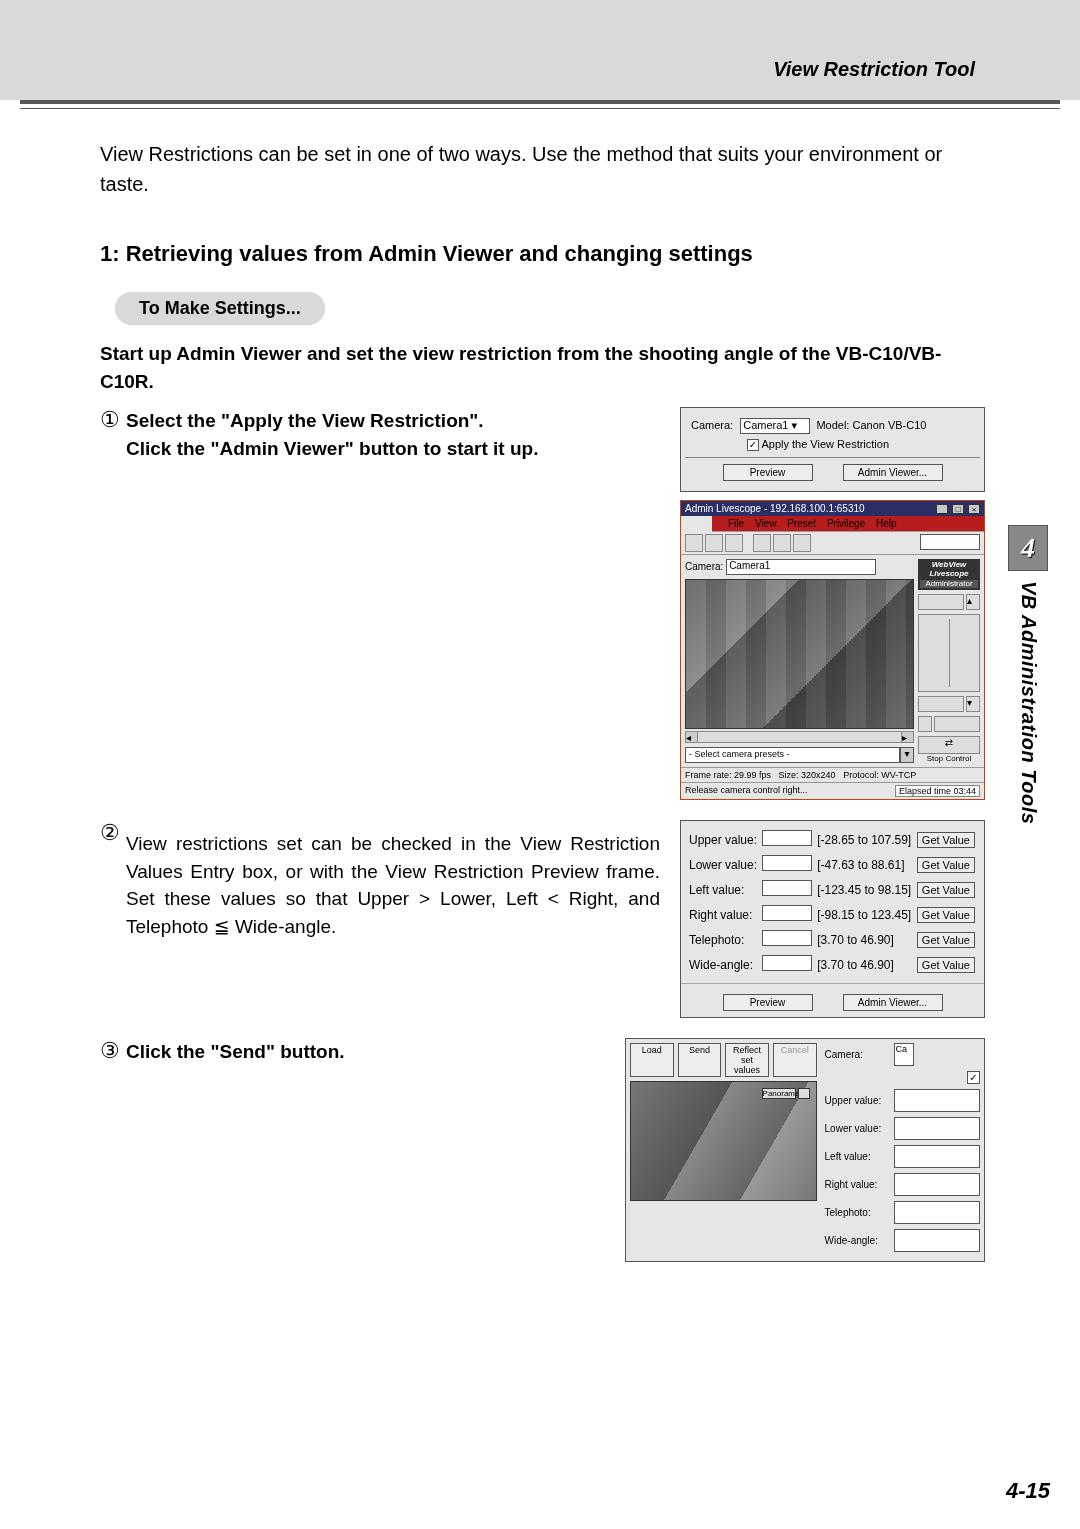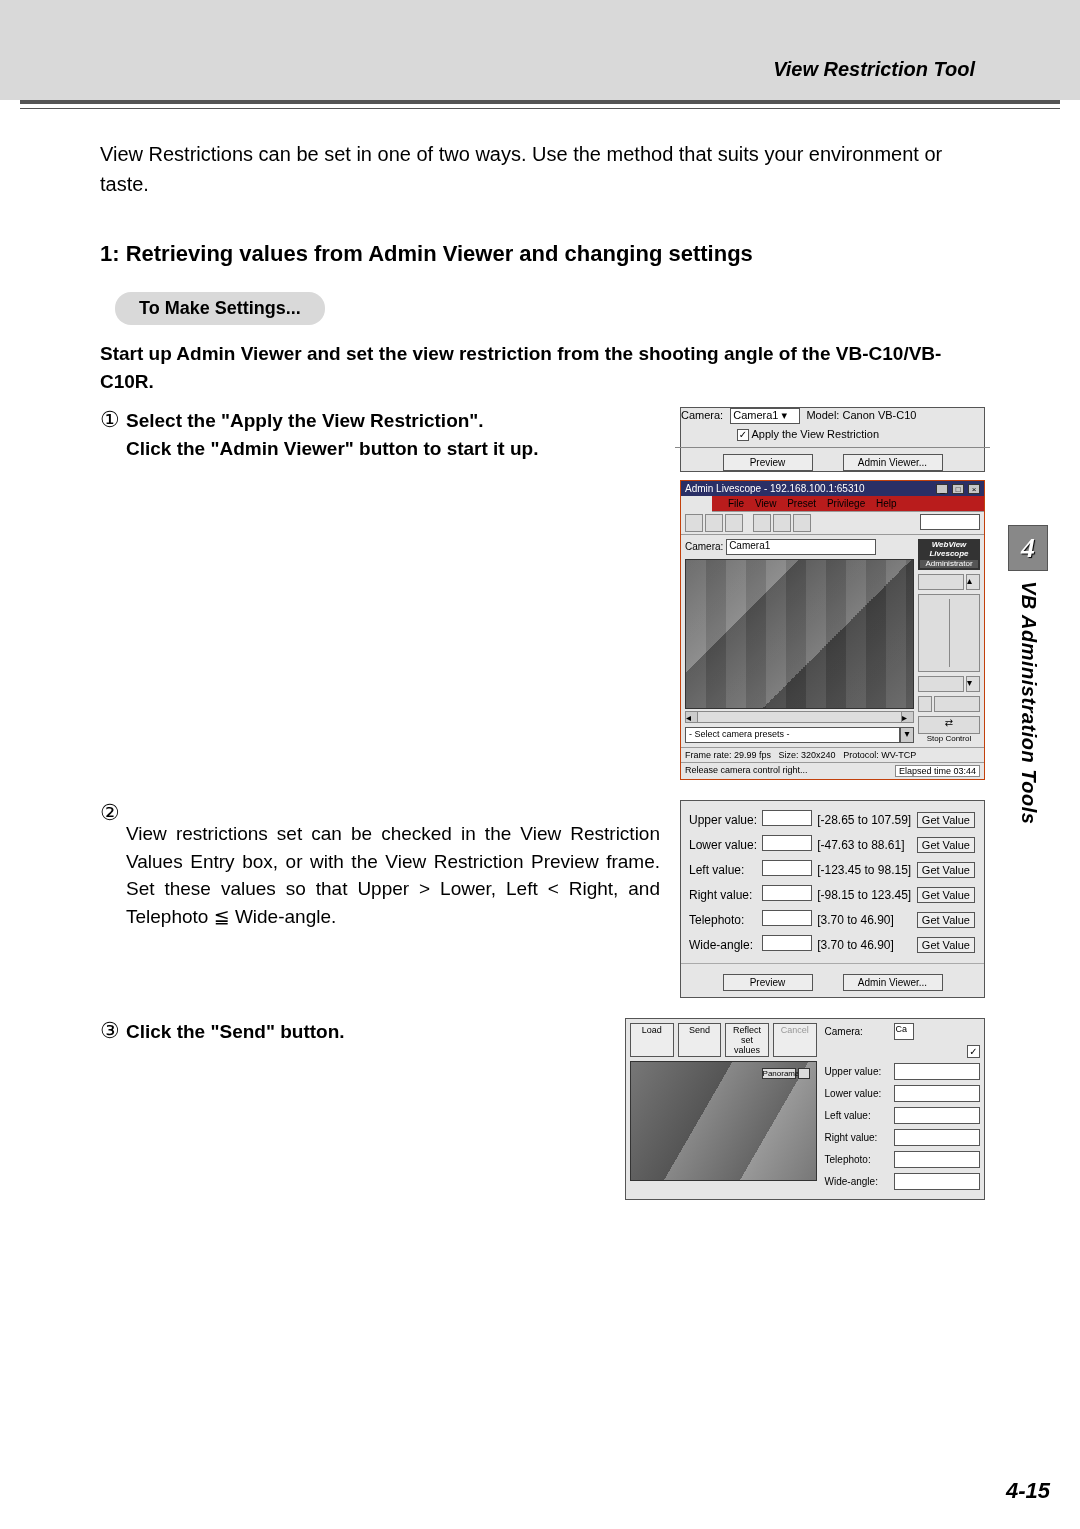--- a/index.html
+++ b/index.html
@@ -82,21 +82,21 @@
   }
   .step-text {
     font-size: 19px;
     font-weight: bold;
     line-height: 1.45;
   }
   .step-body {
     font-size: 19px;
     line-height: 1.45;
     font-weight: normal;
-    margin-top: 20px;
+    margin-top: 10px;
   }
   .left-col { width: 580px; padding-right: 20px; }
   .right-col { flex: 1; }
 
   
   .side-tab {
     position: absolute;
     right: 32px;
     top: 525px;
     display: flex;
@@ -134,21 +134,21 @@
     font-weight: bold;
     font-style: italic;
     font-size: 22px;
   }
 
   
   .panel {
     border: 1px solid #555;
     background: #e6e6e6;
     font-size: 11px;
-    padding: 0;
+    padding: 10px;
     margin-bottom: 8px;
   }
   .panel label { margin-right: 4px; }
   .txt-in {
     background: #fff;
     border: 1px solid #555;
     height: 16px;
     display: inline-block;
     vertical-align: middle;
   }
@@ -280,21 +280,21 @@
     border:1px solid #333; position:relative;
   }
   .send-left .img .overlay {
     position:absolute; right:6px; top:6px;
     display:flex; gap:2px;
   }
   .send-left .img .overlay .ob { width:34px; height:11px; background:#ddd; border:1px solid #333; font-size:8px; text-align:center; }
   .send-right { flex:1; }
   .send-right .row2 { display:flex; align-items:center; gap:4px; margin-bottom:5px; }
   .send-right .lbl { width:65px; font-size:10px; }
-  .send-right .fld { flex:1; height:17px; background:#fff; border:1px solid #555; }
+  .send-right .fld { flex:1; height:23px; background:#fff; border:1px solid #555; }
   .send-right .sq { width:13px; height:13px; background:#fff; border:1px solid #555; display:inline-block; }
   .send-right .sq.chk::after { content:"✓"; font-size:10px; line-height:11px; display:block; text-align:center; }
 
 </style>
 </head>
 <body>
 
 <div class="top-banner">
   <div class="tool-title">View Restriction Tool</div>
 </div>

